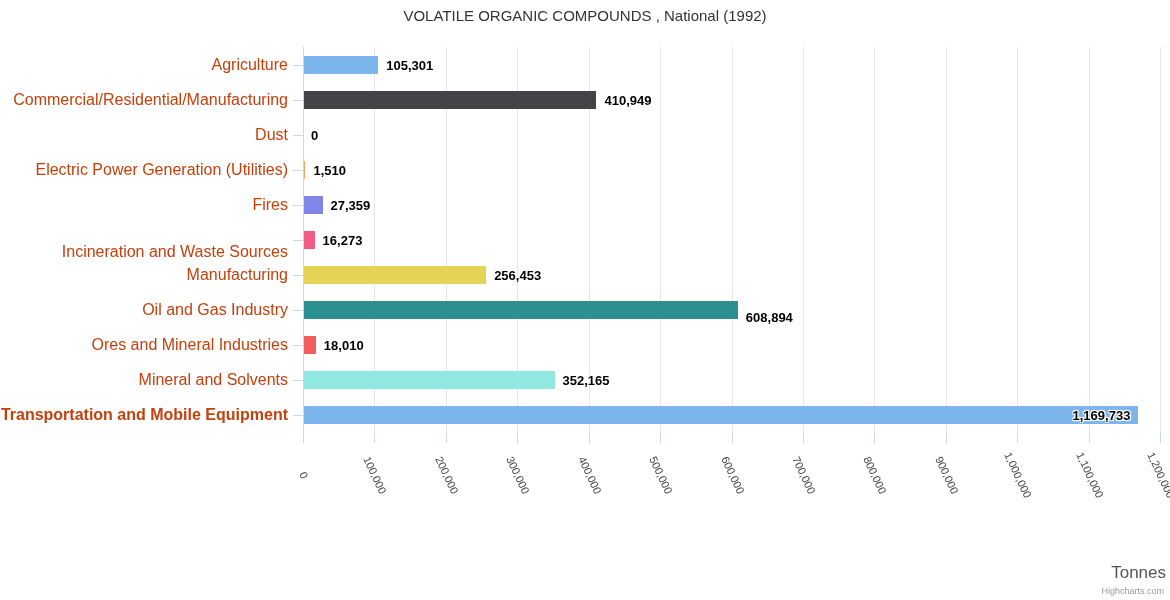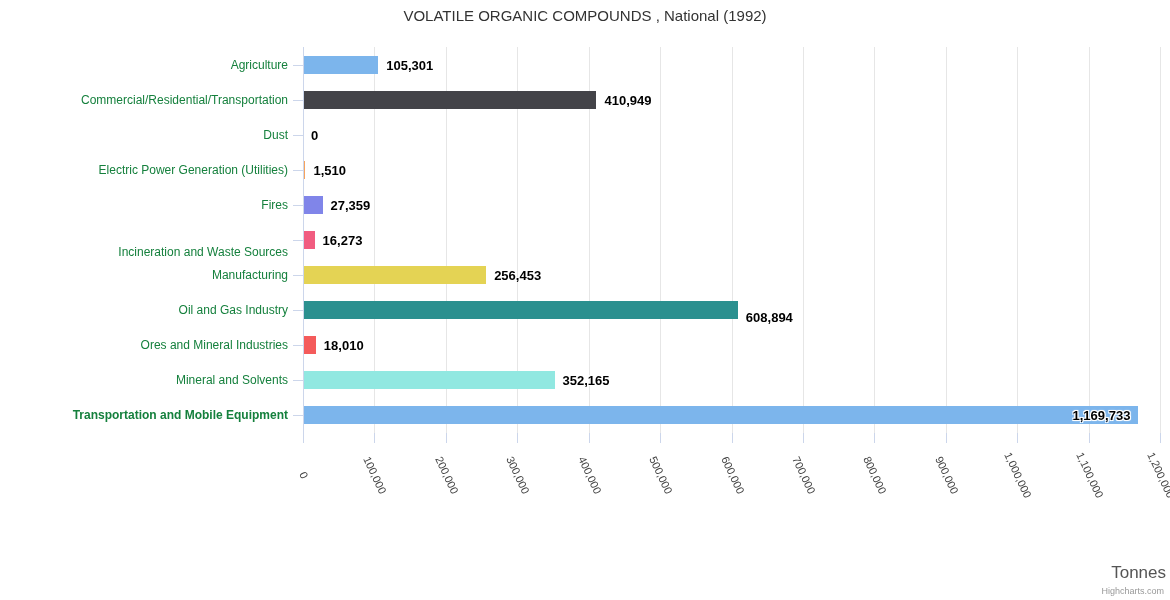--- a/index.html
+++ b/index.html
@@ -18,22 +18,22 @@
     text-align: center;
     font-size: 15px;
     color: #333333;
   }
   .gridline { position: absolute; width: 1px; }
   .x-tick  { position: absolute; width: 1px; height: 10px; }
   .y-tick  { position: absolute; height: 1px; width: 10px; }
   .cat-label {
     position: absolute;
     white-space: nowrap;
-    font-size: 12px;
-    color: #15803d;
+    font-size: 16px;
+    color: #c2410c;
     transform: translateY(-50%);
   }
   .bar { position: absolute; height: 18px; }
   .val-label {
     position: absolute;
     white-space: nowrap;
     font-size: 13px;
     font-weight: bold;
     color: #000000;
     text-shadow: -1px -1px 0 #fff, 1px -1px 0 #fff, -1px 1px 0 #fff, 1px 1px 0 #fff, 0 0 3px #fff;
@@ -102,21 +102,21 @@
       <div class="x-tick" style="left: 1088.58px; top: 433px; background: rgb(204, 214, 235);"></div>
       <div class="xtick-label" style="left: 1089.58px; top: 475px;">1,100,000</div>
       <div class="gridline" style="left: 1160px; top: 47px; height: 386px; background: rgb(230, 230, 230);"></div>
       <div class="x-tick" style="left: 1160px; top: 433px; background: rgb(204, 214, 235);"></div>
       <div class="xtick-label" style="left: 1161px; top: 475px;">1,200,000</div>
       <div class="y-tick" style="left: 293px; top: 64.5455px; background: rgb(204, 214, 235);"></div>
       <div class="cat-label" style="right: 882px; top: 64.5455px;">Agriculture</div>
       <div class="bar" style="left: 304px; top: 55.5455px; width: 74.2025px; background: rgb(124, 181, 236);"></div>
       <div class="val-label" style="left: 386.202px; top: 64.5455px; transform: translateY(-50%);">105,301</div>
       <div class="y-tick" style="left: 293px; top: 99.6364px; background: rgb(204, 214, 235);"></div>
-      <div class="cat-label" style="right: 882px; top: 99.6364px;">Commercial/Residential/Transportation</div>
+      <div class="cat-label" style="right: 882px; top: 99.6364px;">Commercial/Residential/Manufacturing</div>
       <div class="bar" style="left: 304px; top: 90.6364px; width: 292.486px; background: rgb(67, 67, 72);"></div>
       <div class="val-label" style="left: 604.486px; top: 99.6364px; transform: translateY(-50%);">410,949</div>
       <div class="y-tick" style="left: 293px; top: 134.727px; background: rgb(204, 214, 235);"></div>
       <div class="cat-label" style="right: 882px; top: 134.727px; margin-left: 17px;">Dust</div>
       <div class="val-label" style="left: 311px; top: 134.727px; transform: translateY(-50%);">0</div>
       <div class="y-tick" style="left: 293px; top: 169.818px; background: rgb(204, 214, 235);"></div>
       <div class="cat-label" style="right: 882px; top: 169.818px;">Electric Power Generation (Utilities)</div>
       <div class="bar" style="left: 304px; top: 160.818px; width: 1.42102px; background: rgb(247, 163, 92);"></div>
       <div class="val-label" style="left: 313.421px; top: 169.818px; transform: translateY(-50%);">1,510</div>
       <div class="y-tick" style="left: 293px; top: 204.909px; background: rgb(204, 214, 235);"></div>

